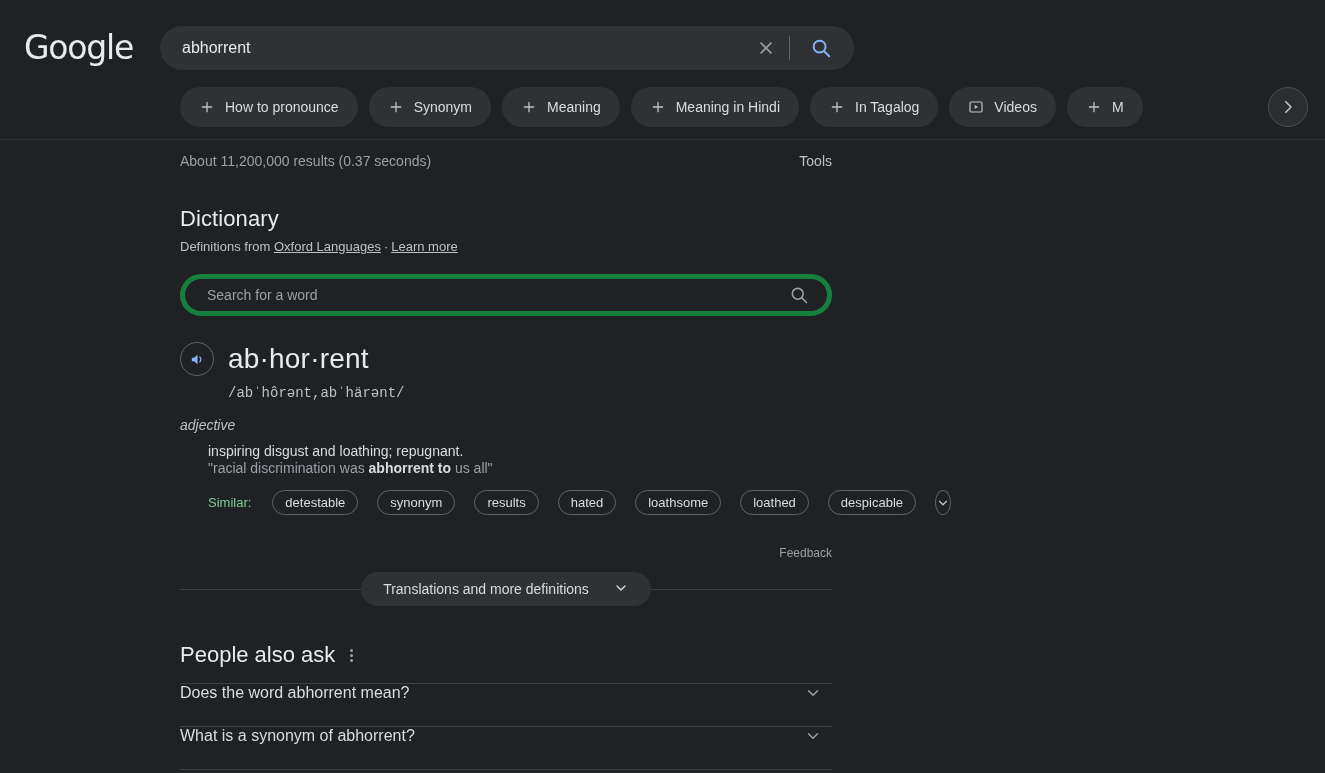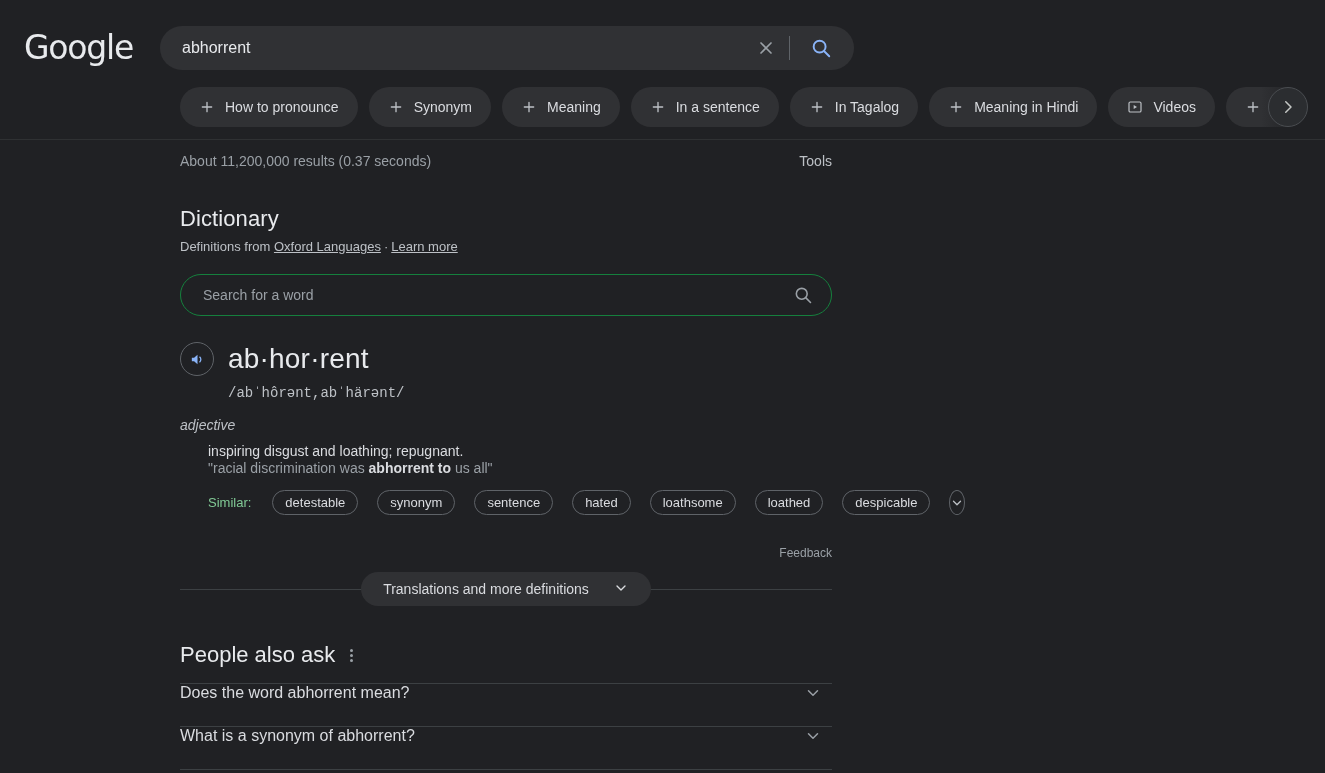--- a/index.html
+++ b/index.html
@@ -168,21 +168,21 @@
     font-size: 13px;
     color: #bdc1c6;
   }
   .dict-src a { color: #bdc1c6; text-decoration: underline; cursor: pointer; }
   .dict-src .dot { margin: 0 3px; }
 
   .word-search {
     margin-top: 20px;
     width: 652px;
     height: 42px;
-    border: 1px solid #15803d;
+    border: 5px solid #15803d;
     border-radius: 22px;
     display: flex;
     padding: 0 18px 0 20px;
   }
   .word-search input {
     flex: 1;
     border: 0;
     background: transparent;
     outline: none;
     color: #e8eaed;
@@ -377,45 +377,37 @@
 
     <div class="chip">
       <span class="cicon">
         <svg width="16" height="16" viewBox="0 0 24 24" fill="none" stroke="currentColor" stroke-width="2" stroke-linecap="round">
             <path d="M12 5v14M5 12h14"></path>
           </svg>
       </span>
       <span>Meaning</span>
     </div>
 
+
     <div class="chip">
       <span class="cicon">
         <svg width="16" height="16" viewBox="0 0 24 24" fill="none" stroke="currentColor" stroke-width="2" stroke-linecap="round">
             <path d="M12 5v14M5 12h14"></path>
           </svg>
       </span>
-      <span>In a sentence</span>
+      <span>Meaning in Hindi</span>
     </div>
 
     <div class="chip">
       <span class="cicon">
         <svg width="16" height="16" viewBox="0 0 24 24" fill="none" stroke="currentColor" stroke-width="2" stroke-linecap="round">
             <path d="M12 5v14M5 12h14"></path>
           </svg>
       </span>
       <span>In Tagalog</span>
-    </div>
-
-    <div class="chip">
-      <span class="cicon">
-        <svg width="16" height="16" viewBox="0 0 24 24" fill="none" stroke="currentColor" stroke-width="2" stroke-linecap="round">
-            <path d="M12 5v14M5 12h14"></path>
-          </svg>
-      </span>
-      <span>Meaning in Hindi</span>
     </div>
 
     <div class="chip">
       <span class="cicon">
         <svg width="16" height="16" viewBox="0 0 24 24" fill="none" stroke="currentColor" stroke-width="1.8">
           <rect x="3" y="4.5" width="18" height="15" rx="2"></rect>
           <path d="M10 9 L15 12 L10 15 Z" fill="currentColor" stroke="none"></path>
         </svg>
       </span>
       <span>Videos</span>
@@ -483,21 +475,21 @@
     <div class="pos">adjective</div>
 
     <div class="defs">
       <div class="def-text">inspiring disgust and loathing; repugnant.</div>
       <div class="def-example"><span>"racial discrimination was </span><b>abhorrent to</b><span> us all"</span></div>
 
       <div class="similar-row">
         <span class="similar-label">Similar:</span>
         <span class="syn">detestable</span>
         <span class="syn">synonym</span>
-        <span class="syn">sentence</span>
+        <span class="syn">results</span>
         <span class="syn">hated</span>
         <span class="syn">loathsome</span>
         <span class="syn">loathed</span>
         <span class="syn">despicable</span>
         <span class="syn-more">
           <svg width="14" height="14" viewBox="0 0 24 24" fill="none" stroke="currentColor" stroke-width="2.2" stroke-linecap="round" stroke-linejoin="round">
               <path d="M6 9l6 6 6-6"></path>
             </svg>
         </span>
       </div>

